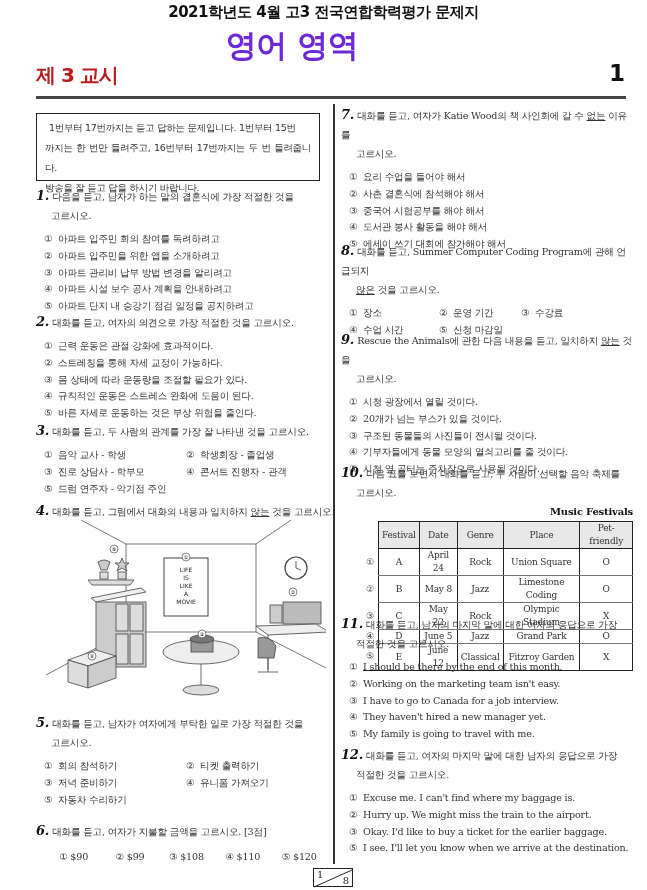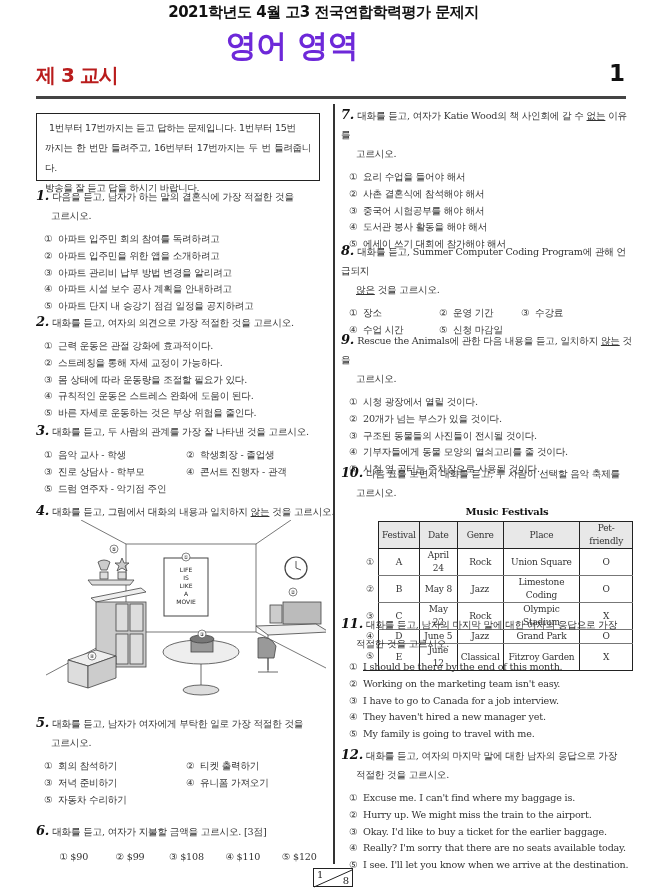--- a/index.html
+++ b/index.html
@@ -57,21 +57,21 @@
   .opt-grid3 { display: grid; grid-template-columns: 90px 82px 80px; }
   .opt-row5 { display: flex; }
   .opt-row5 .opt { width: 57px; text-align: center; }
   .mark { display: inline-block; width: 14px; }
 
   
   .illus { position: absolute; top: 520px; left: 46px; width: 280px; height: 180px; }
 
   
   .tbl-title {
-    text-align: center; font-weight: bold; font-size: 10px; color: #111;
+    text-align: right; font-weight: bold; font-size: 10px; color: #111;
     margin: 4px 0 4px 40px;
   }
   table.fest { border-collapse: collapse; margin-left: 22px; font-size: 9px; color: #333; }
   table.fest th, table.fest td {
     border-left: 1.3px solid #222; border-right: 1.3px solid #222;
     padding: 0 3px; text-align: center; height: 13px; line-height: 13px; font-weight: normal;
   }
   table.fest th { background: #e8e8e8; border-top: 1.3px solid #222; border-bottom: 1.3px solid #222; height: 16px; }
   table.fest td { border-bottom: 0.8px solid #777; }
   table.fest tr:last-child td { border-bottom: 1.3px solid #222; }
@@ -372,21 +372,20 @@
 
 <div class="q" style="top:745px; left:341px; width:292px;">
   <div class="q-stem">
     <span class="q-num">12.</span><span>대화를 듣고, 여자의 마지막 말에 대한 남자의 응답으로 가장</span>
     <span class="cont">적절한 것을 고르시오.</span>
   </div>
   <div class="opts">
     <div class="opt"><span class="mark">①</span><span>Excuse me. I can't find where my baggage is.</span></div>
     <div class="opt"><span class="mark">②</span><span>Hurry up. We might miss the train to the airport.</span></div>
     <div class="opt"><span class="mark">③</span><span>Okay. I'd like to buy a ticket for the earlier baggage.</span></div>
-    <div class="opt"><span class="mark">④</span><span>Really? I'm sorry that there are no seats available today.</span></div>
     <div class="opt"><span class="mark">⑤</span><span>I see. I'll let you know when we arrive at the destination.</span></div>
   </div>
 </div>
 
 <div class="pagebox">
   <svg width="40" height="19" viewBox="0 0 40 19">
     <line x1="0" y1="18" x2="38" y2="1" stroke="#222" stroke-width="1"></line>
   </svg>
   <span class="pg-cur">1</span>
   <span class="pg-tot">8</span>

